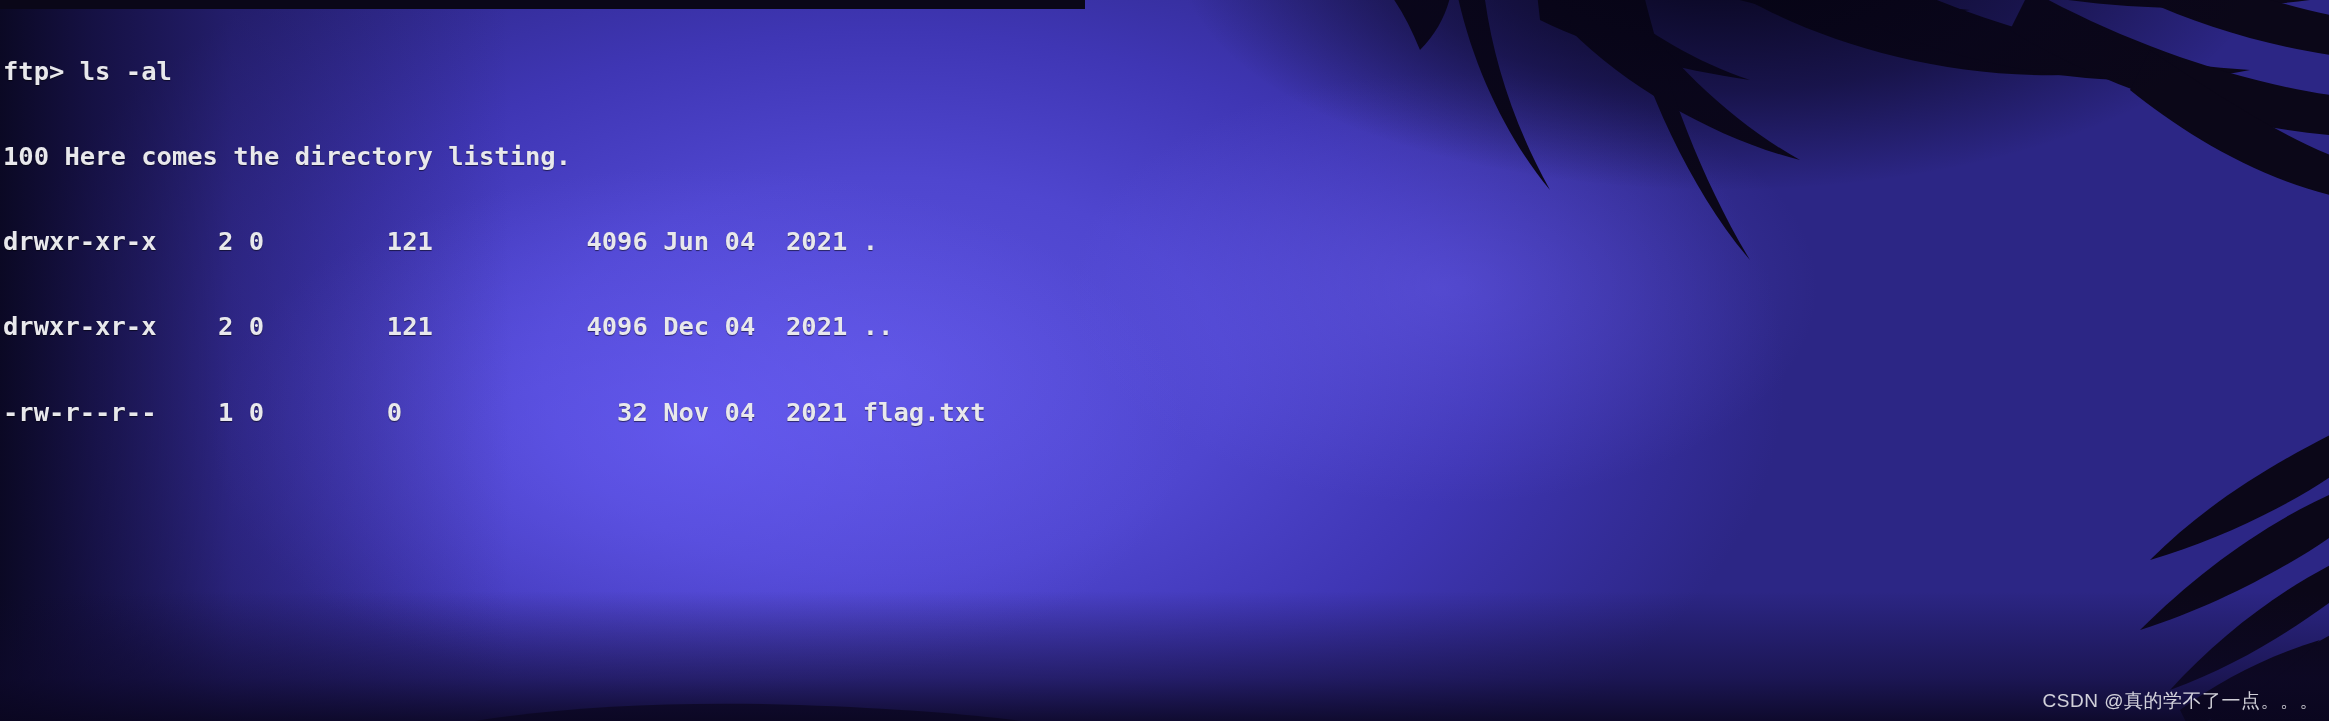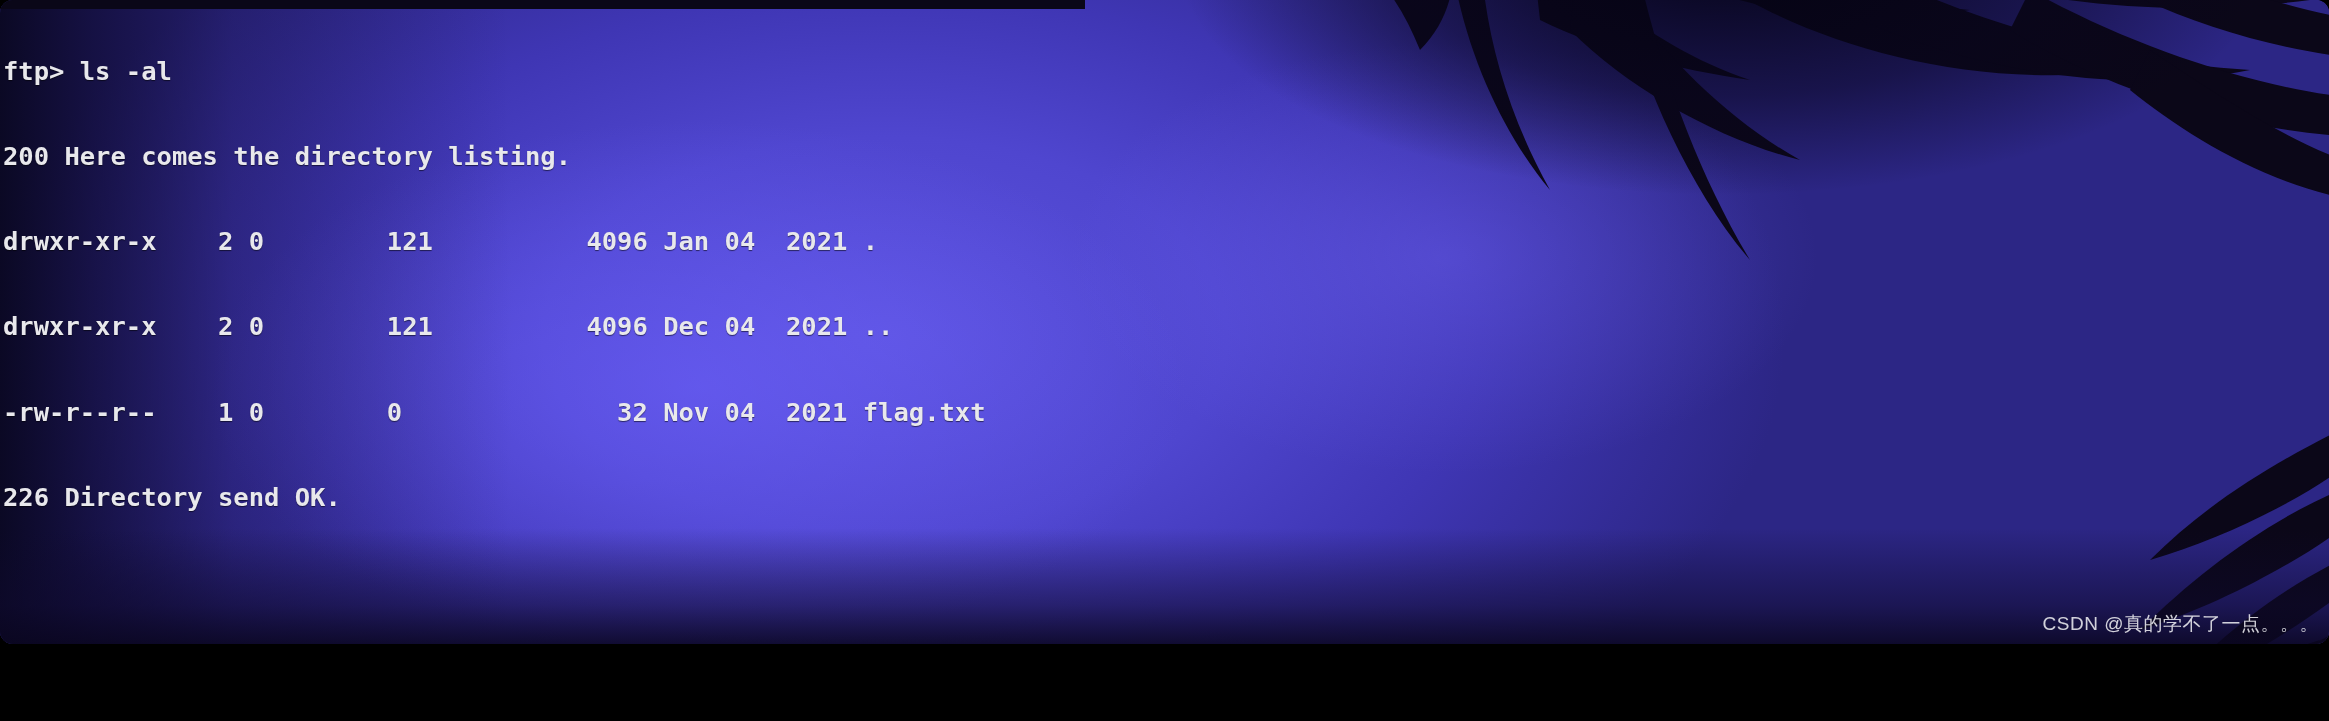--- a/index.html
+++ b/index.html
@@ -3,24 +3,23 @@
 <meta charset="utf-8">
 <style>
   html, body {
     margin: 0;
     padding: 0;
     background: #000;
   }
   #screen {
     position: relative;
     width: 2329px;
-    height: 644px;
+    height: 721px;
     overflow: hidden;
     font-family: "DejaVu Sans Mono", "Liberation Mono", monospace;
-    border-radius: 13px;
   }
 
   
   .wall {
     position: absolute;
     inset: 0;
   }
   .wall-base {
     background:
       radial-gradient(ellipse 900px 520px at 38% 52%, #5b52dd 0%, #4f46cf 38%, #3f36b4 66%, #2c2685 100%),
@@ -130,25 +129,24 @@
   </div>
 
   <div class="wall wall-dark-topright"></div>
   <div class="wall wall-dark-left"></div>
   <div class="wall wall-dark-bottom"></div>
 
   <div class="topcut"></div>
 
   <div class="term">
     <div class="line">ftp&gt; ls -al</div>
-    <div class="line">200 Here comes the directory listing.</div>
-    <div class="line">drwxr-xr-x    2 0        121          4096 Jan 04  2021 .</div>
+    <div class="line">100 Here comes the directory listing.</div>
+    <div class="line">drwxr-xr-x    2 0        121          4096 Jun 04  2021 .</div>
     <div class="line">drwxr-xr-x    2 0        121          4096 Dec 04  2021 ..</div>
     <div class="line">-rw-r--r--    1 0        0              32 Nov 04  2021 flag.txt</div>
-    <div class="line">226 Directory send OK.</div>
     
     
     
     
     
     
     
     
     
   </div>

